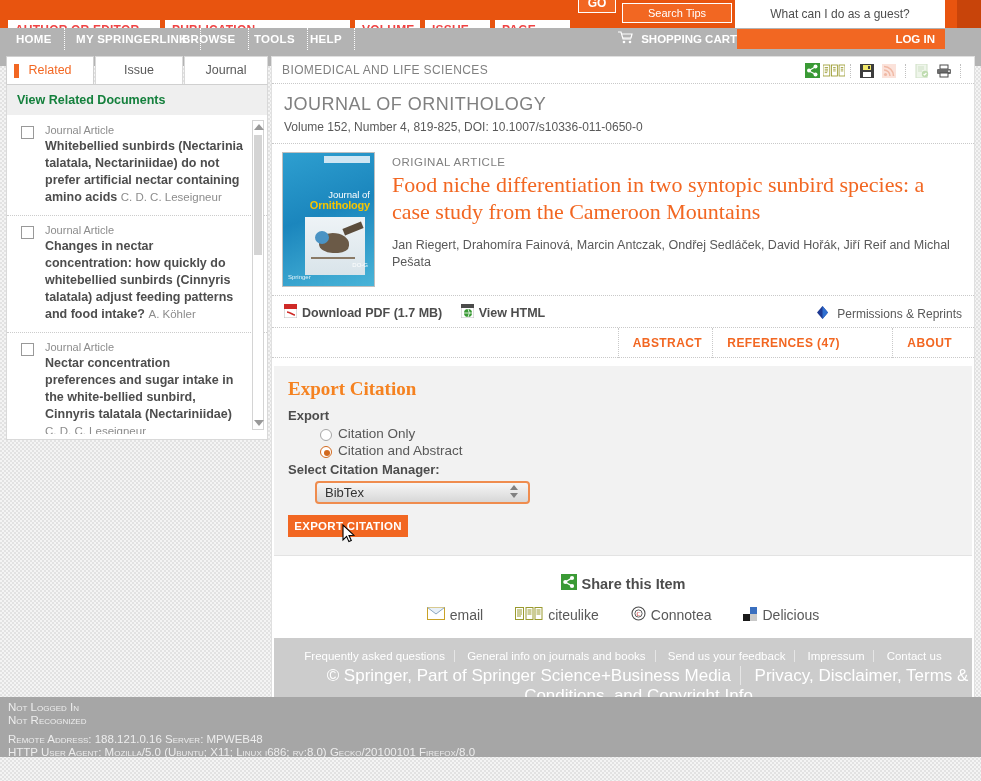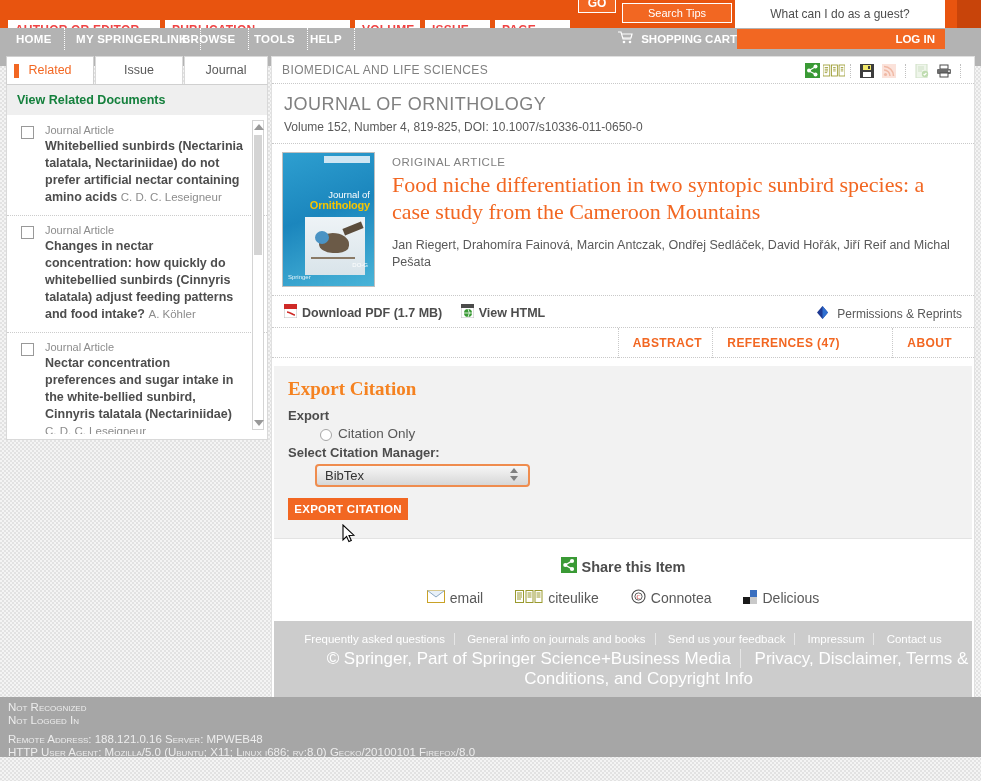--- a/index.html
+++ b/index.html
@@ -472,20 +472,24 @@
     </div>
 
     <div class="export">
       <div class="ex-h">Export Citation</div>
       <div class="ex-lbl">Export</div>
 
       <label class="radio-row">
         <span class="radio"></span>
         <span class="radio-lbl">Citation Only</span>
       </label>
+      <label class="radio-row">
+        <span class="radio on"></span>
+        <span class="radio-lbl">Citation and Abstract</span>
+      </label>
 
       <div class="sel-lbl">Select Citation Manager:</div>
       <div class="selwrap">
         <div class="selbox">BibTex</div>
         <span class="spin">
           <i class="up"></i>
           <i class="dn"></i>
         </span>
       </div>
 
@@ -568,20 +572,20 @@
       </div>
       <div class="f-row2">
         <span class="f-link">© Springer, Part of Springer Science+Business Media</span>
         <span class="f-link">Privacy, Disclaimer, Terms &amp; Conditions, and Copyright Info</span>
       </div>
     </div>
 
   </div>
 
   <div class="status">
+    <div class="st-line">Not Logged In</div>
     <div class="st-line">Not Recognized</div>
-    <div class="st-line">Not Logged In</div>
     <div class="st-gap"></div>
     <div class="st-line">Remote Address: 188.121.0.16   Server: MPWEB48</div>
     <div class="st-line">HTTP User Agent: Mozilla/5.0 (Ubuntu; X11; Linux i686; rv:8.0) Gecko/20100101 Firefox/8.0</div>
   </div>
 
 </div>
 
 </body></html>

